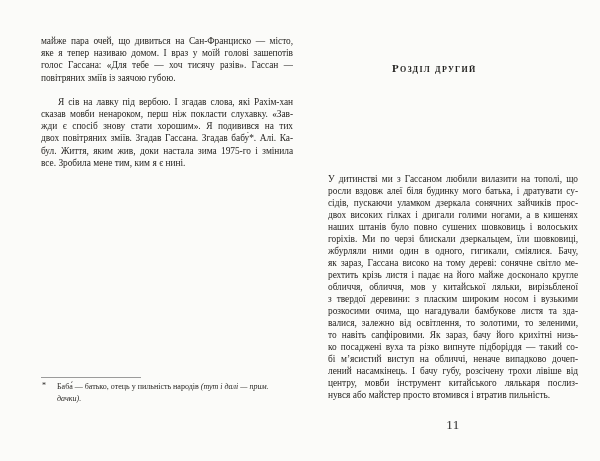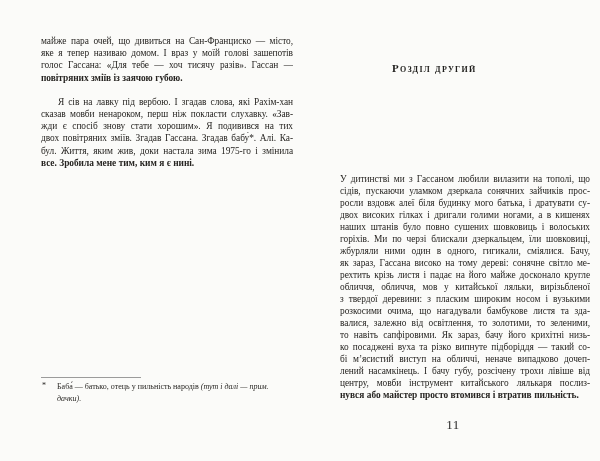--- a/index.html
+++ b/index.html
@@ -11,34 +11,34 @@
     color: #272522;
   }
   .spread {
     position: relative;
     width: 600px; height: 461px;
     overflow: hidden;
     background: #fbfbf9;
   }
   .textcol { position: absolute; }
   #left-body  { left: 41px;  top: 35px;  width: 252px; }
-  #right-body { left: 328px; top: 173px; width: 250px; margin-left: 12px; }
+  #right-body { left: 328px; top: 173px; width: 250px; }
 
   .line {
     font-size: 9.4px;
     line-height: 12.2px;
     height: 12.2px;
     text-align: justify;
     text-align-last: justify;
     overflow: hidden;
     letter-spacing: -0.05px;
     word-spacing: 0.2px;
   }
   #right-body .line { line-height: 12px; height: 12px; }
-  .line.para-end { text-align-last: left; font-weight: bold; }
+  .line.para-end { text-align-last: left; }
   .line.indent { text-indent: 17px; margin-top: 12px; }
   .italic { font-style: italic; }
 
   #chapter-heading {
     position: absolute;
     left: 392px; top: 62px;
     font-size: 11px;
     line-height: 13px;
     font-weight: 700;
     font-variant: small-caps;
@@ -105,22 +105,22 @@
 
   <div id="footnote" class="textcol">
       <div class="fn-line"><span class="fn-marker">*</span><span>Баба́ — батько, отець у пильність народів </span><span class="italic">(тут і далі — прим. перекла-</span></div>
       <div class="fn-line para-end"><span class="italic">дачки).</span></div>
     </div>
 
   <div id="chapter-heading">Розділ другий</div>
 
   <div id="right-body" class="textcol">
       <div class="line"><span>У дитинстві ми з Гассаном любили вилазити на тополі, що</span></div>
+      <div class="line"><span>росли вздовж алеї біля будинку мого батька, і дратувати су-</span></div>
       <div class="line"><span>сідів, пускаючи уламком дзеркала сонячних зайчиків прос-</span></div>
-      <div class="line"><span>росли вздовж алеї біля будинку мого батька, і дратувати су-</span></div>
       <div class="line"><span>двох високих гілках і дригали голими ногами, а в кишенях</span></div>
       <div class="line"><span>наших штанів було повно сушених шовковиць і волоських</span></div>
       <div class="line"><span>горіхів. Ми по черзі блискали дзеркальцем, їли шовковиці,</span></div>
       <div class="line"><span>жбурляли ними один в одного, гигикали, сміялися. Бачу,</span></div>
       <div class="line"><span>як зараз, Гассана високо на тому дереві: сонячне світло ме-</span></div>
       <div class="line"><span>рехтить крізь листя і падає на його майже досконало кругле</span></div>
       <div class="line"><span>обличчя, обличчя, мов у китайської ляльки, вирізьбленої</span></div>
       <div class="line"><span>з твердої деревини: з пласким широким носом і вузькими</span></div>
       <div class="line"><span>розкосими очима, що нагадували бамбукове листя та зда-</span></div>
       <div class="line"><span>валися, залежно від освітлення, то золотими, то зеленими,</span></div>

